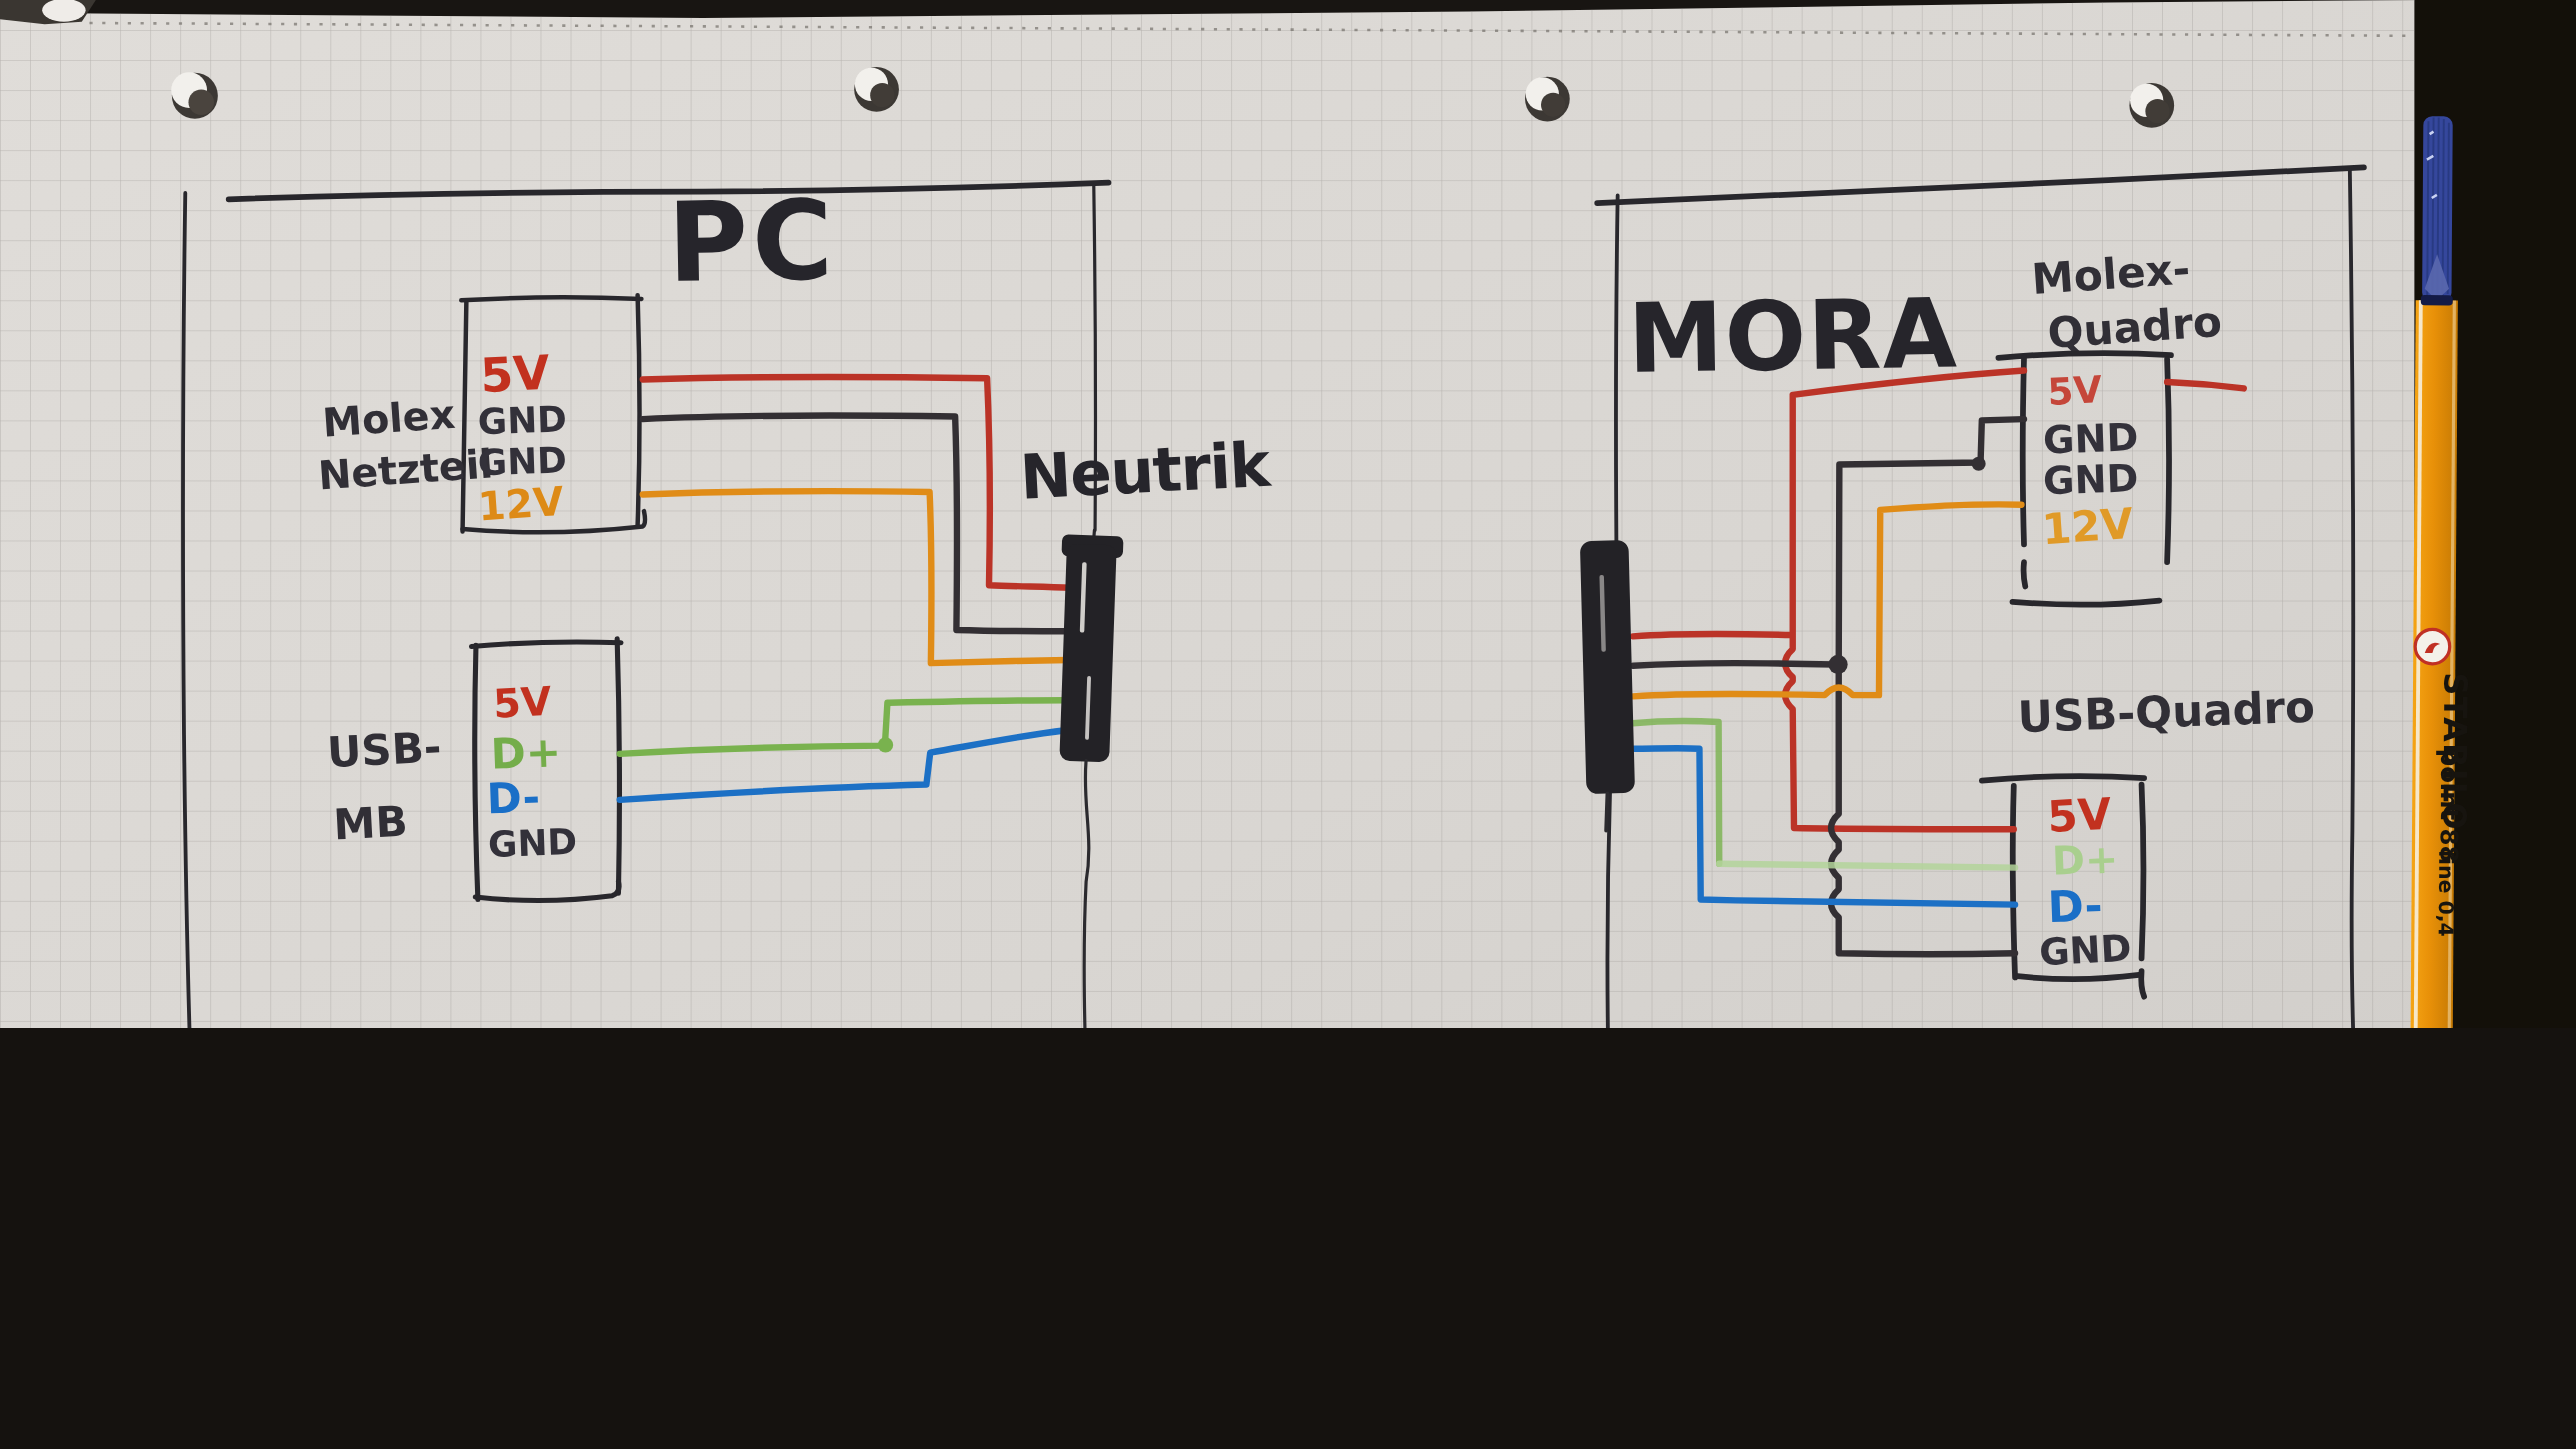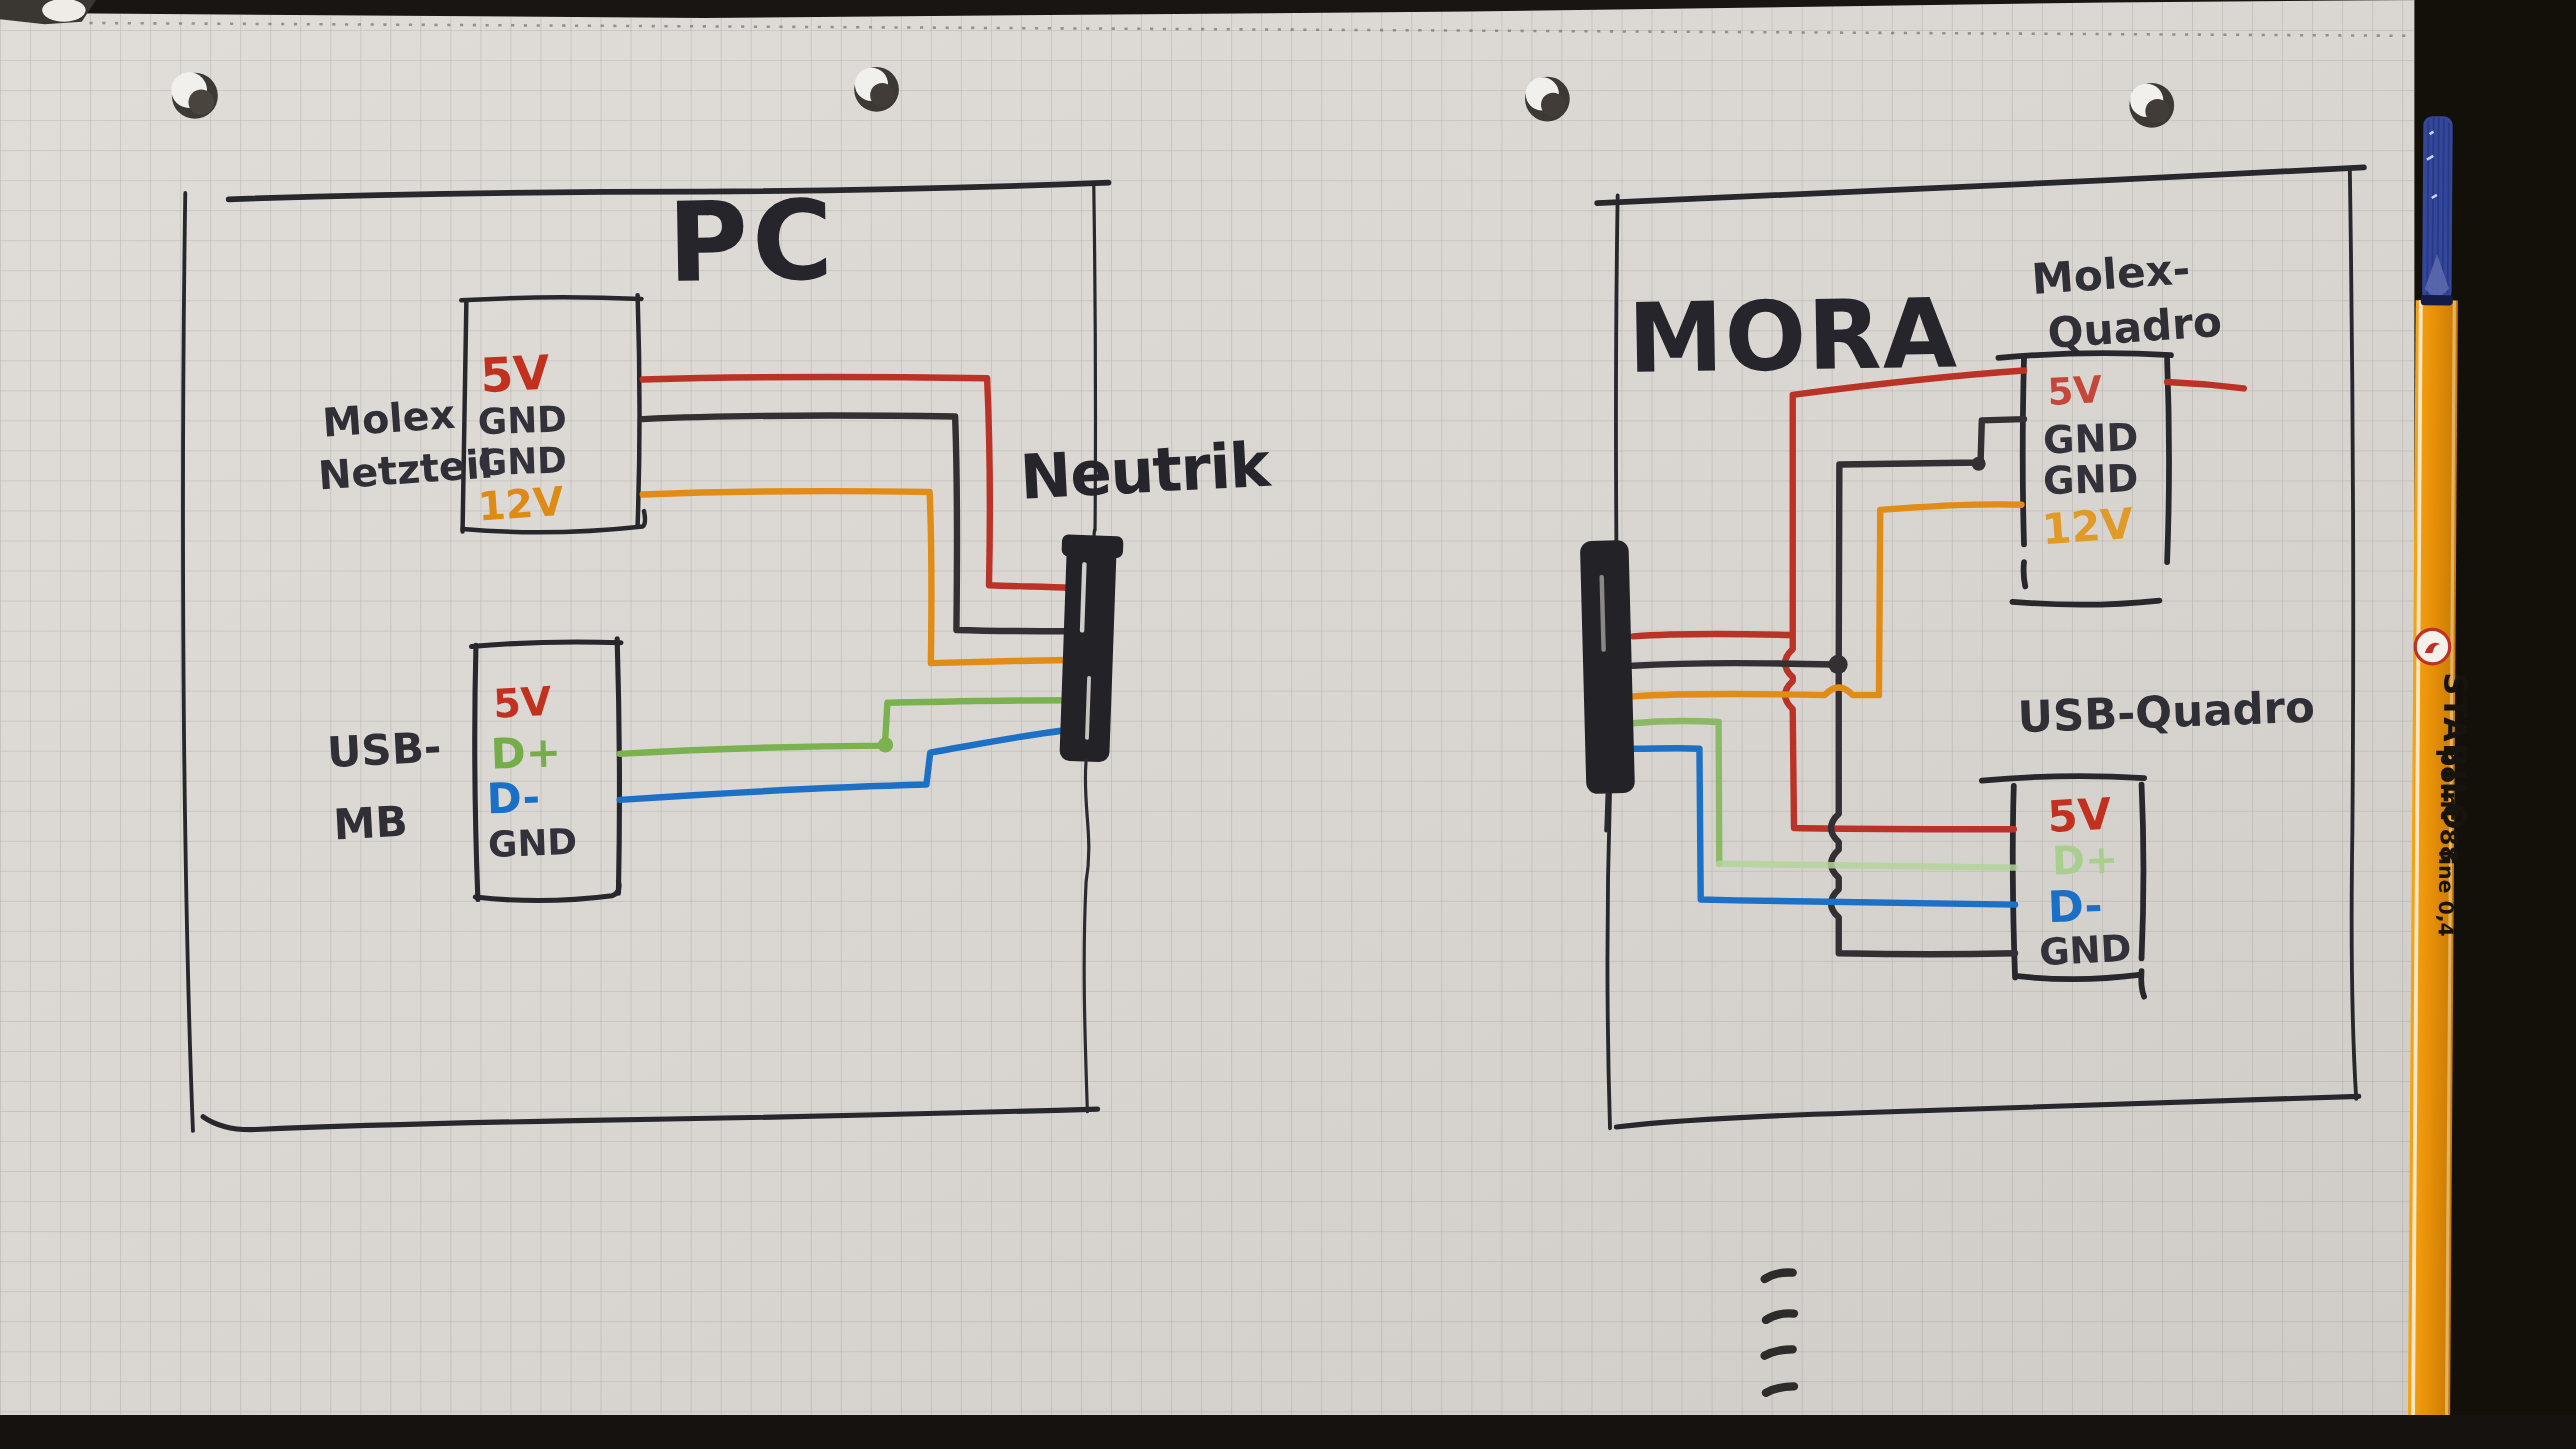--- a/index.html
+++ b/index.html
@@ -1,16 +1,16 @@
 <!DOCTYPE html>
 <html style="font-size:10.2px"><head>
 <meta charset="utf-8">
 <style>
   html,body{margin:0;padding:0;background:#15120f;}
-  .stage{position:relative;width:2576px;height:1415px;overflow:hidden;background:#7dd3fc;}
+  .stage{position:relative;width:2576px;height:1028px;overflow:hidden;background:#7dd3fc;}
   svg{display:block}
   text{font-family:"DejaVu Sans",sans-serif;}
   .hand{font-weight:600;fill:#312f36;}
   .marker{font-weight:800;fill:#26252b;}
   .pin{font-weight:700;}
   .pentext{font-weight:700;fill:#17140f;}
 </style>
 </head>
 <body>
 

